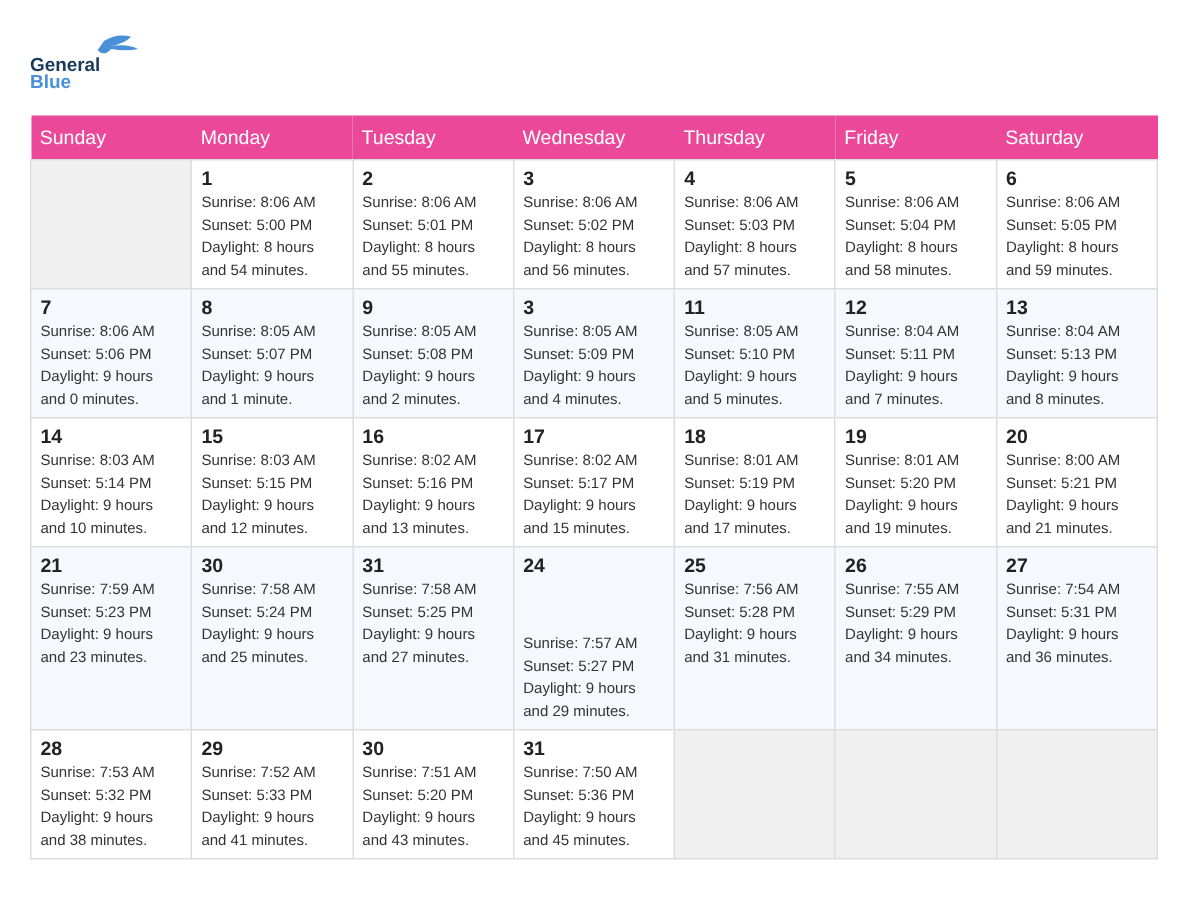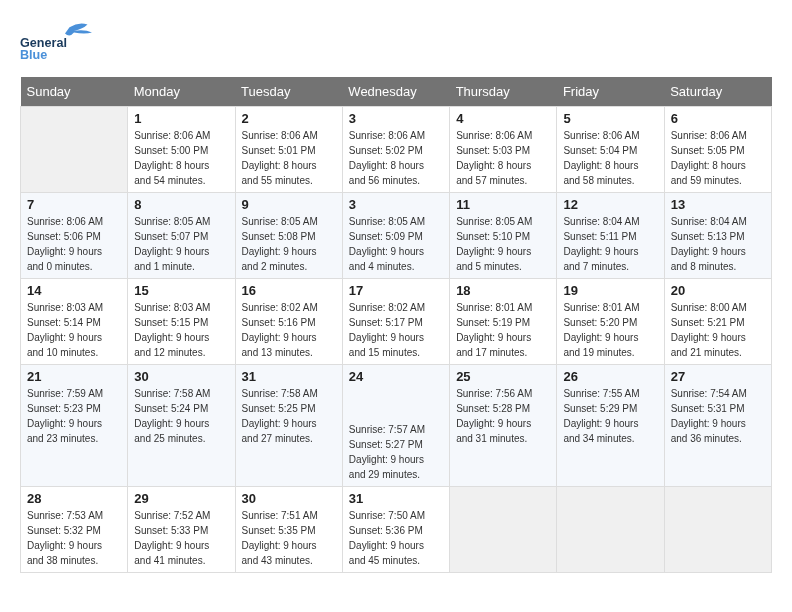--- a/index.html
+++ b/index.html
@@ -33,21 +33,21 @@
       font-size: 16px;
       font-weight: normal;
       color: #555;
     }
     table {
       width: 100%;
       border-collapse: collapse;
       font-size: 11px;
     }
     thead tr th {
-      background-color: #737373;
+      background-color: #ec4899;
       color: #fff;
       text-align: left;
       padding: 7px 6px;
       font-size: 13px;
       font-weight: normal;
     }
     tbody tr td {
       border: 1px solid #ddd;
       vertical-align: top;
       padding: 4px 6px;
@@ -316,21 +316,21 @@
         <td>
           <span class="day-num">29</span>
           <div class="day-info" style="white-space: pre-line;">Sunrise: 7:52 AM
 Sunset: 5:33 PM
 Daylight: 9 hours
 and 41 minutes.</div>
         </td>
         <td>
           <span class="day-num">30</span>
           <div class="day-info" style="white-space: pre-line;">Sunrise: 7:51 AM
-Sunset: 5:35 PM
+Sunset: 5:20 PM
 Daylight: 9 hours
 and 43 minutes.</div>
         </td>
         <td>
           <span class="day-num">31</span>
           <div class="day-info" style="white-space: pre-line;">Sunrise: 7:50 AM
 Sunset: 5:36 PM
 Daylight: 9 hours
 and 45 minutes.</div>
         </td>

